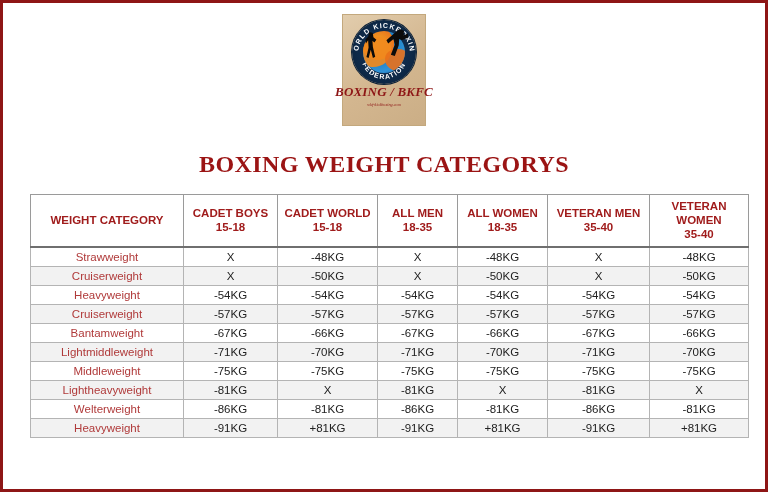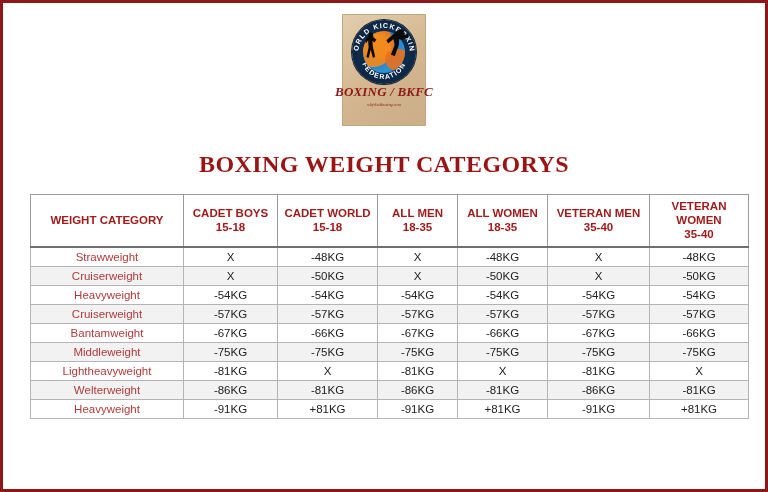--- a/index.html
+++ b/index.html
@@ -294,20 +294,29 @@
             <tr>
               <td class="cat">Bantamweight</td>
               <td>-67KG</td>
               <td>-66KG</td>
               <td>-67KG</td>
               <td>-66KG</td>
               <td>-67KG</td>
               <td>-66KG</td>
             </tr>
             <tr>
+              <td class="cat">Lightmiddleweight</td>
+              <td>-71KG</td>
+              <td>-70KG</td>
+              <td>-71KG</td>
+              <td>-70KG</td>
+              <td>-71KG</td>
+              <td>-70KG</td>
+            </tr>
+            <tr>
               <td class="cat">Middleweight</td>
               <td>-75KG</td>
               <td>-75KG</td>
               <td>-75KG</td>
               <td>-75KG</td>
               <td>-75KG</td>
               <td>-75KG</td>
             </tr>
             <tr>
               <td class="cat">Lightheavyweight</td>

